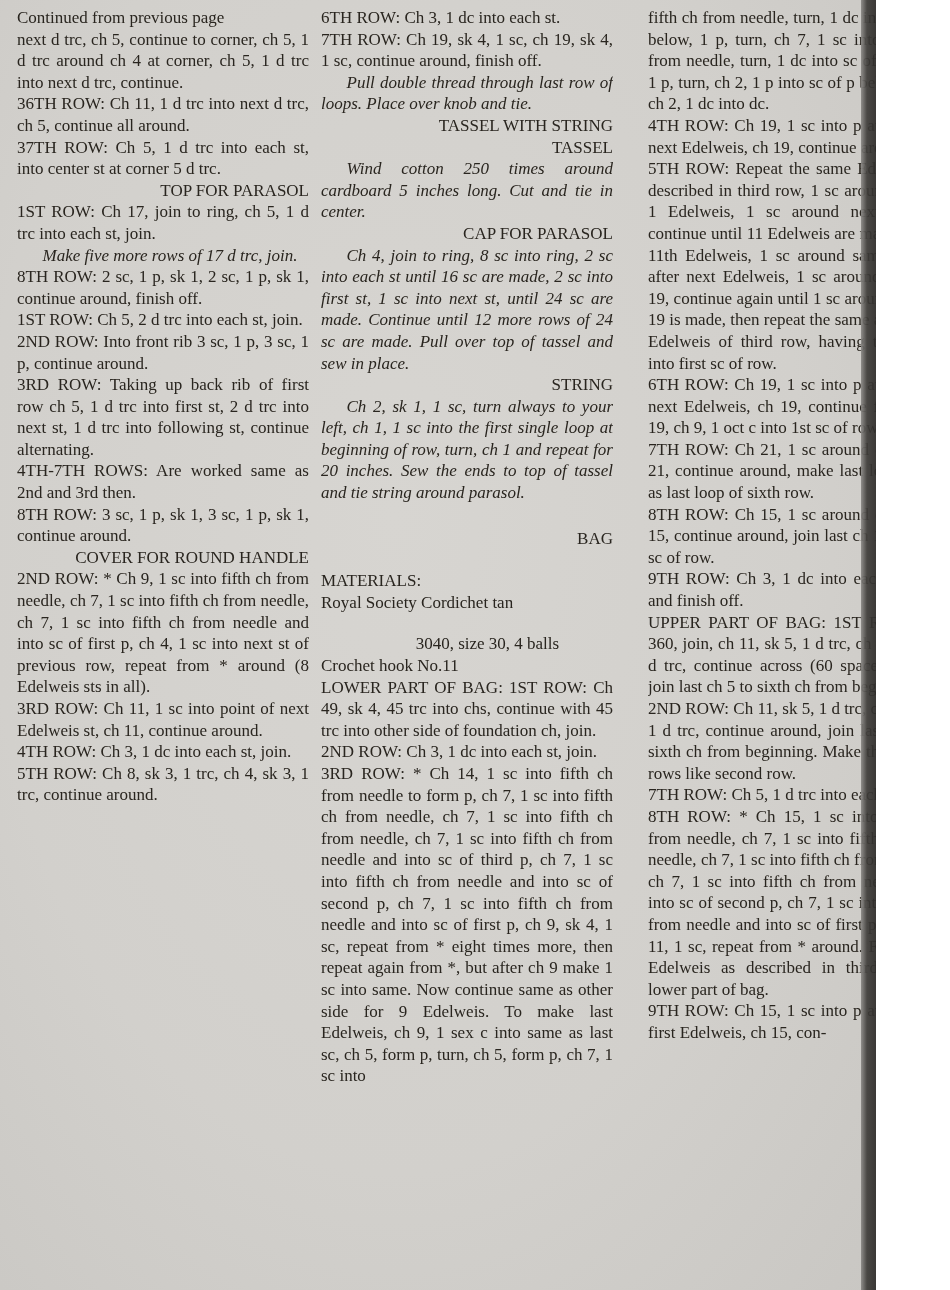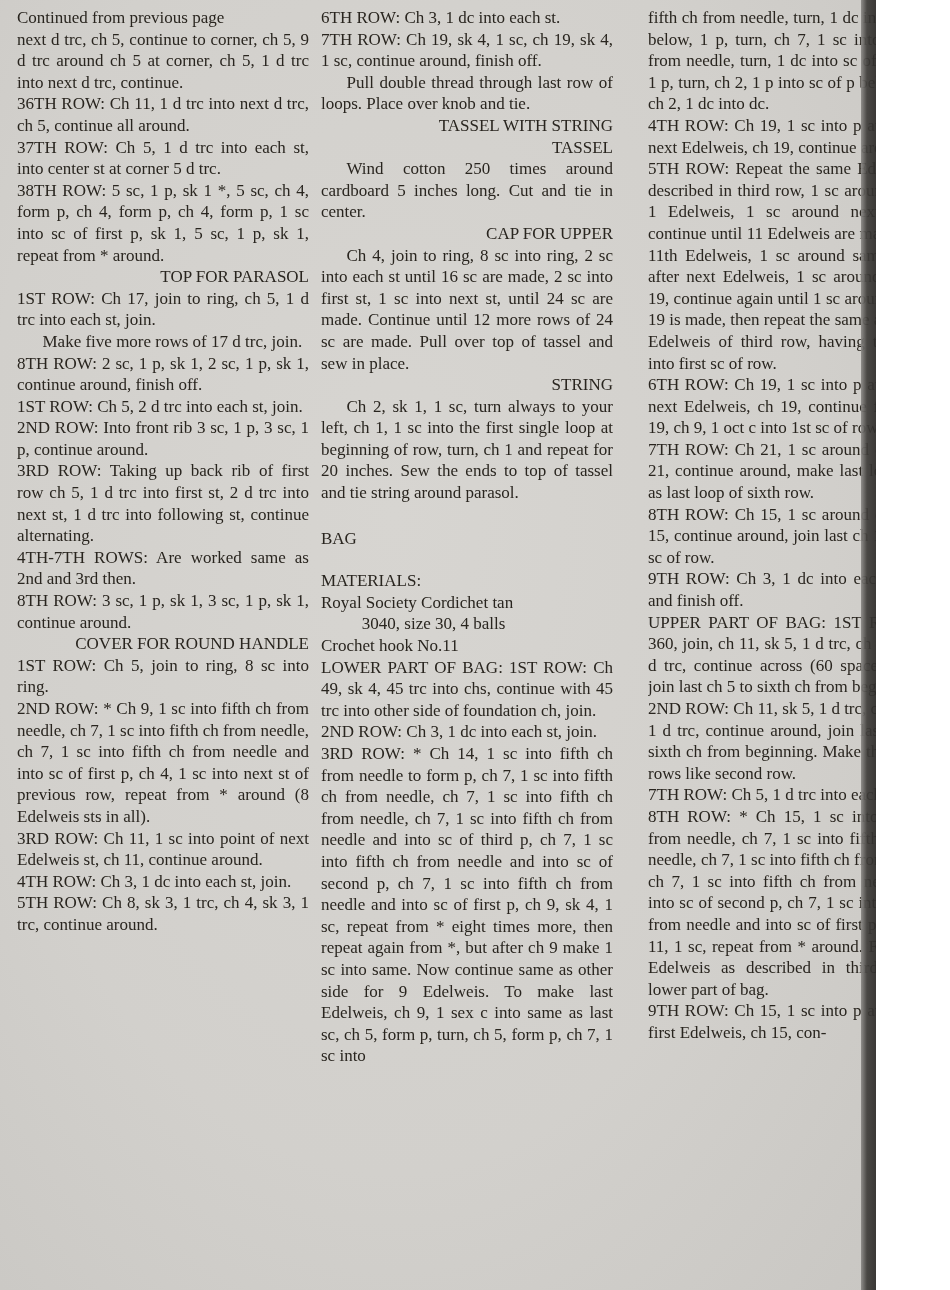--- a/index.html
+++ b/index.html
@@ -27,60 +27,58 @@
     color: #29251f;
     font-size: 17px; line-height: 21.6px;
     text-align: justify;
     overflow: hidden;
   }
   .col-0 { left: 17px; }
   .col-1 { left: 321px; }
   .col-2 { left: 648px; }
   p.blk { margin: 0; }
   p.row { text-indent: 0; }
-  p.indent { text-indent: 1.5em; }
-  p.indent2 { text-indent: 2.4em; text-align: left; }
+  p.indent { text-indent: 1.5em; font-style: italic; }
+  p.indent2 { text-indent: 2.4em; text-align: center; margin-top: 20px; }
   p.plain { text-align: left; }
   p.heading { text-align: right; text-indent: 0; }
-  p.heading-gap { text-align: left; text-indent: 0; margin-top: 24px; margin-bottom: 21px; }
+  p.heading-gap { text-align: right; text-indent: 0; margin-top: 24px; margin-bottom: 21px; }
 </style>
 </head>
 <body>
 
 <div class="page">
   <div class="col col-0">
       <p class="blk row">Continued from previous page</p>
-      <p class="blk row">next d trc, ch 5, continue to corner, ch 5, 9 d trc around ch 5 at corner, ch 5, 1 d trc into next d trc, continue.</p>
+      <p class="blk row">next d trc, ch 5, continue to corner, ch 5, 1 d trc around ch 4 at corner, ch 5, 1 d trc into next d trc, continue.</p>
       <p class="blk row">36TH ROW: Ch 11, 1 d trc into next d trc, ch 5, continue all around.</p>
       <p class="blk row">37TH ROW: Ch 5, 1 d trc into each st, into center st at corner 5 d trc.</p>
-      <p class="blk row">38TH ROW: 5 sc, 1 p, sk 1 *, 5 sc, ch 4, form p, ch 4, form p, ch 4, form p, 1 sc into sc of first p, sk 1, 5 sc, 1 p, sk 1, repeat from * around.</p>
       <p class="blk heading">TOP FOR PARASOL</p>
       <p class="blk row">1ST ROW: Ch 17, join to ring, ch 5, 1 d trc into each st, join.</p>
       <p class="blk indent">Make five more rows of 17 d trc, join.</p>
       <p class="blk row">8TH ROW: 2 sc, 1 p, sk 1, 2 sc, 1 p, sk 1, continue around, finish off.</p>
       <p class="blk row">1ST ROW: Ch 5, 2 d trc into each st, join.</p>
       <p class="blk row">2ND ROW: Into front rib 3 sc, 1 p, 3 sc, 1 p, continue around.</p>
       <p class="blk row">3RD ROW: Taking up back rib of first row ch 5, 1 d trc into first st, 2 d trc into next st, 1 d trc into following st, continue alternating.</p>
       <p class="blk row">4TH-7TH ROWS: Are worked same as 2nd and 3rd then.</p>
       <p class="blk row">8TH ROW: 3 sc, 1 p, sk 1, 3 sc, 1 p, sk 1, continue around.</p>
       <p class="blk heading">COVER FOR ROUND HANDLE</p>
-      <p class="blk row">1ST ROW: Ch 5, join to ring, 8 sc into ring.</p>
       <p class="blk row">2ND ROW: * Ch 9, 1 sc into fifth ch from needle, ch 7, 1 sc into fifth ch from needle, ch 7, 1 sc into fifth ch from needle and into sc of first p, ch 4, 1 sc into next st of previous row, repeat from * around (8 Edelweis sts in all).</p>
       <p class="blk row">3RD ROW: Ch 11, 1 sc into point of next Edelweis st, ch 11, continue around.</p>
       <p class="blk row">4TH ROW: Ch 3, 1 dc into each st, join.</p>
       <p class="blk row">5TH ROW: Ch 8, sk 3, 1 trc, ch 4, sk 3, 1 trc, continue around.</p>
     </div>
   <div class="col col-1">
       <p class="blk row">6TH ROW: Ch 3, 1 dc into each st.</p>
       <p class="blk row">7TH ROW: Ch 19, sk 4, 1 sc, ch 19, sk 4, 1 sc, continue around, finish off.</p>
       <p class="blk indent">Pull double thread through last row of loops. Place over knob and tie.</p>
       <p class="blk heading">TASSEL WITH STRING</p>
       <p class="blk heading">TASSEL</p>
       <p class="blk indent">Wind cotton 250 times around cardboard 5 inches long. Cut and tie in center.</p>
-      <p class="blk heading">CAP FOR UPPER</p>
+      <p class="blk heading">CAP FOR PARASOL</p>
       <p class="blk indent">Ch 4, join to ring, 8 sc into ring, 2 sc into each st until 16 sc are made, 2 sc into first st, 1 sc into next st, until 24 sc are made. Continue until 12 more rows of 24 sc are made. Pull over top of tassel and sew in place.</p>
       <p class="blk heading">STRING</p>
       <p class="blk indent">Ch 2, sk 1, 1 sc, turn always to your left, ch 1, 1 sc into the first single loop at beginning of row, turn, ch 1 and repeat for 20 inches. Sew the ends to top of tassel and tie string around parasol.</p>
       <p class="blk heading-gap">BAG</p>
       <p class="blk plain">MATERIALS:</p>
       <p class="blk plain">Royal Society Cordichet tan</p>
       <p class="blk indent2">3040, size 30, 4 balls</p>
       <p class="blk plain">Crochet hook No.11</p>
       <p class="blk row">LOWER PART OF BAG: 1ST ROW: Ch 49, sk 4, 45 trc into chs, continue with 45 trc into other side of foundation ch, join.</p>
       <p class="blk row">2ND ROW: Ch 3, 1 dc into each st, join.</p>

